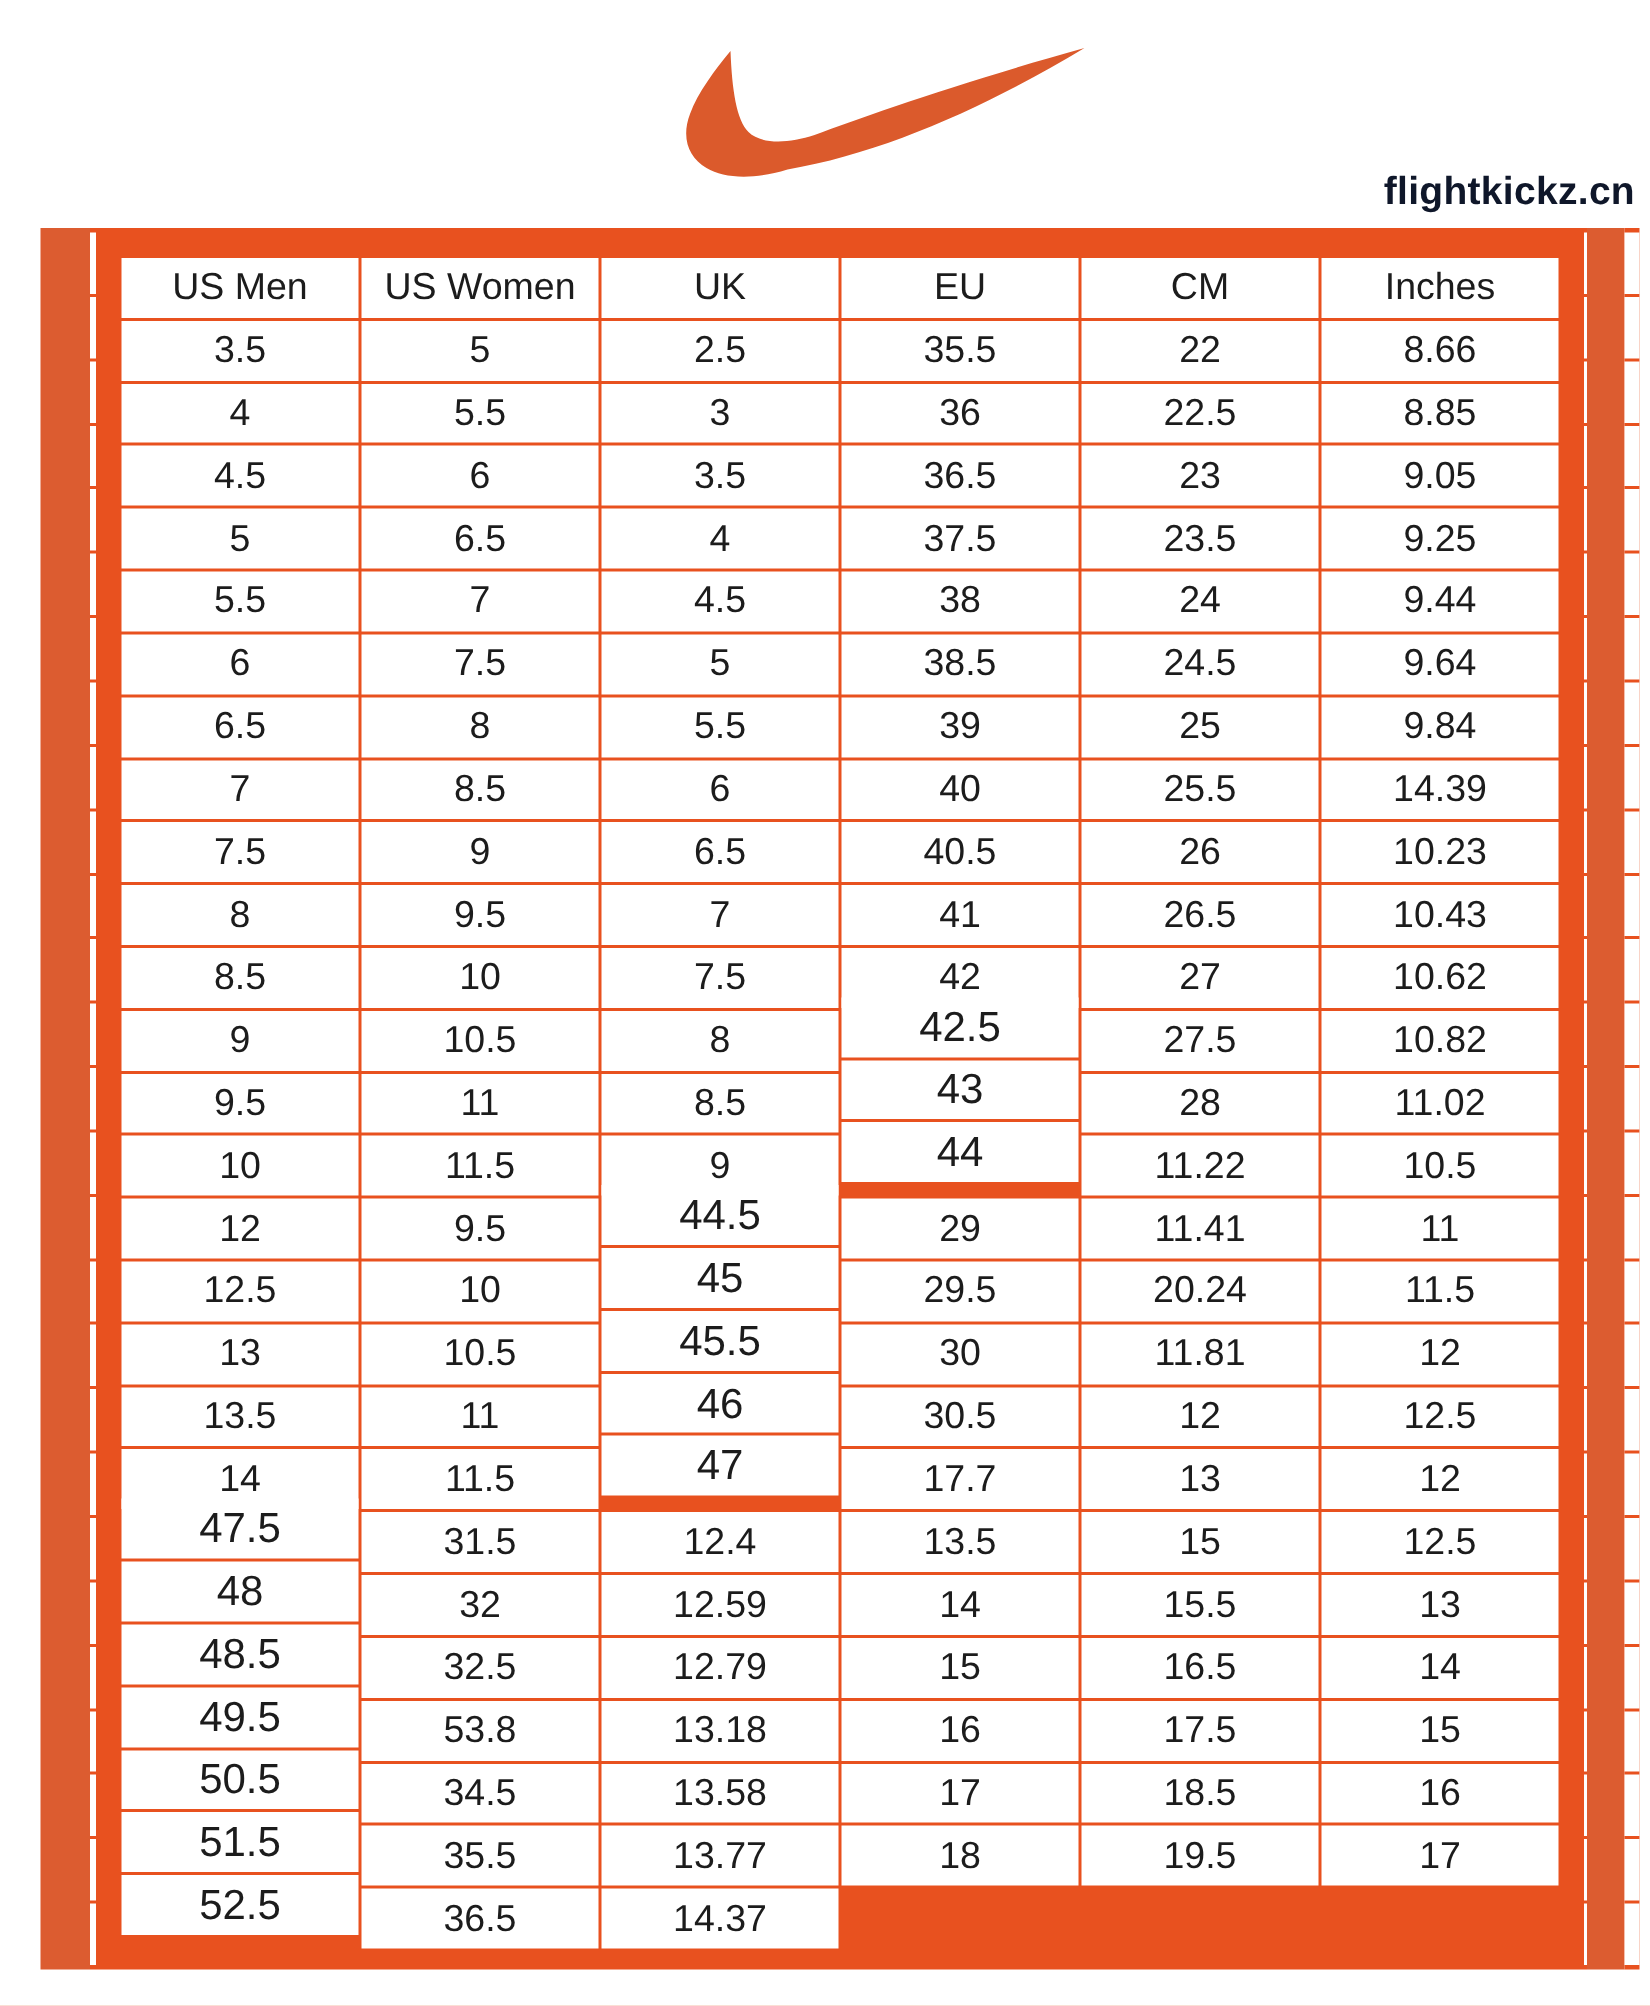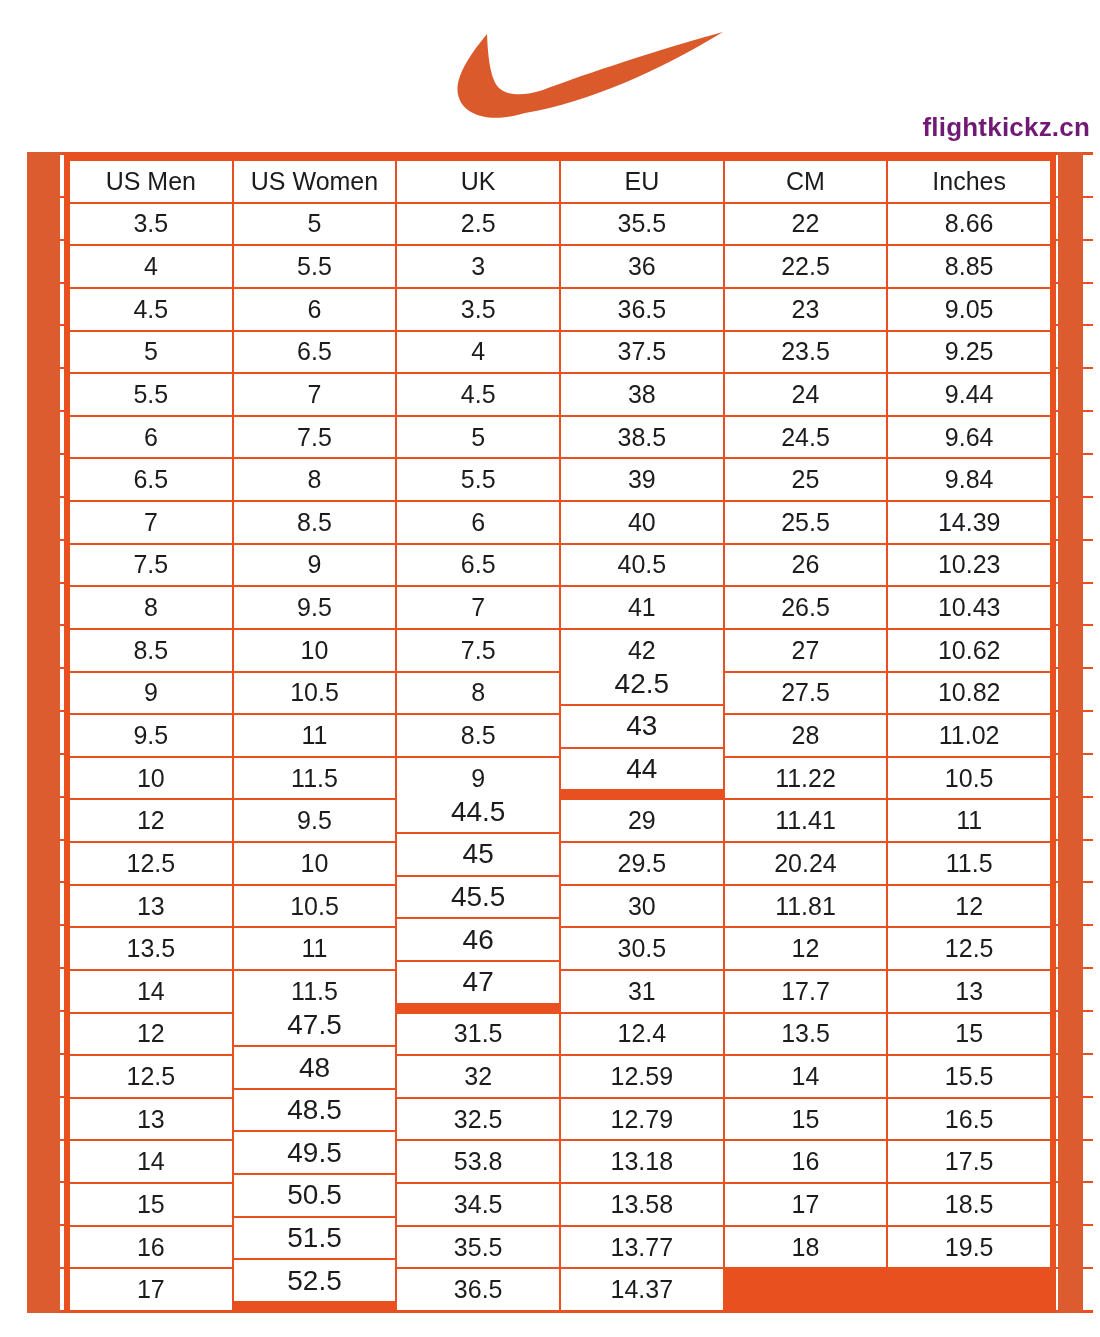--- a/index.html
+++ b/index.html
@@ -17,21 +17,21 @@
   }
   .page{position:relative;width:1100px;height:1337px;background:var(--bg);}
 
   .swoosh{
     position:absolute;left:455px;top:30px;
     width:268px;height:88px;display:block;
   }
 
   .watermark{
     position:absolute;top:112px;right:10px;
-    font-size:26px;font-weight:700;color:#701a75;
+    font-size:26px;font-weight:700;color:#0f172a;
     letter-spacing:0.2px;
   }
 
   .sheet{
     position:absolute;left:27px;top:152px;height:1161px;
     display:flex;align-items:stretch;
   }
   .bar{background:var(--bar);}
   .left-bar{width:33px;}
   .right-bar{width:25px;}
@@ -50,21 +50,21 @@
   .strip-right{width:10px;}
   .strip-cell{background:var(--bg);}
 
   .grid{
     width:992px;height:100%;
     box-sizing:border-box;
     display:grid;
     grid-template-columns:repeat(6,1fr);
     grid-template-rows:repeat(27,1fr);
     gap:2px;
-    padding:6px;
+    padding:17px;
     background:var(--line);
   }
   .cell{
     background:#fff;
     display:flex;align-items:center;justify-content:center;
     font-size:25px;color:var(--txt);
     transform:translateY(3px);
     white-space:nowrap;
   }
   .cell.header{font-size:25px;}
@@ -234,21 +234,20 @@
         <div class="cell">12</div>
         <div class="cell">13.5</div>
         <div class="cell">11</div>
         <div class="cell eu-raised">46</div>
         <div class="cell">30.5</div>
         <div class="cell">12</div>
         <div class="cell">12.5</div>
         <div class="cell">14</div>
         <div class="cell">11.5</div>
         <div class="cell eu-raised">47</div>
-        <div class="cell">31</div>
         <div class="cell">17.7</div>
         <div class="cell">13</div>
         <div class="cell">12</div>
         <div class="cell eu-raised">47.5</div>
         <div class="cell">31.5</div>
         <div class="cell">12.4</div>
         <div class="cell">13.5</div>
         <div class="cell">15</div>
         <div class="cell">12.5</div>
         <div class="cell eu-raised">48</div>

